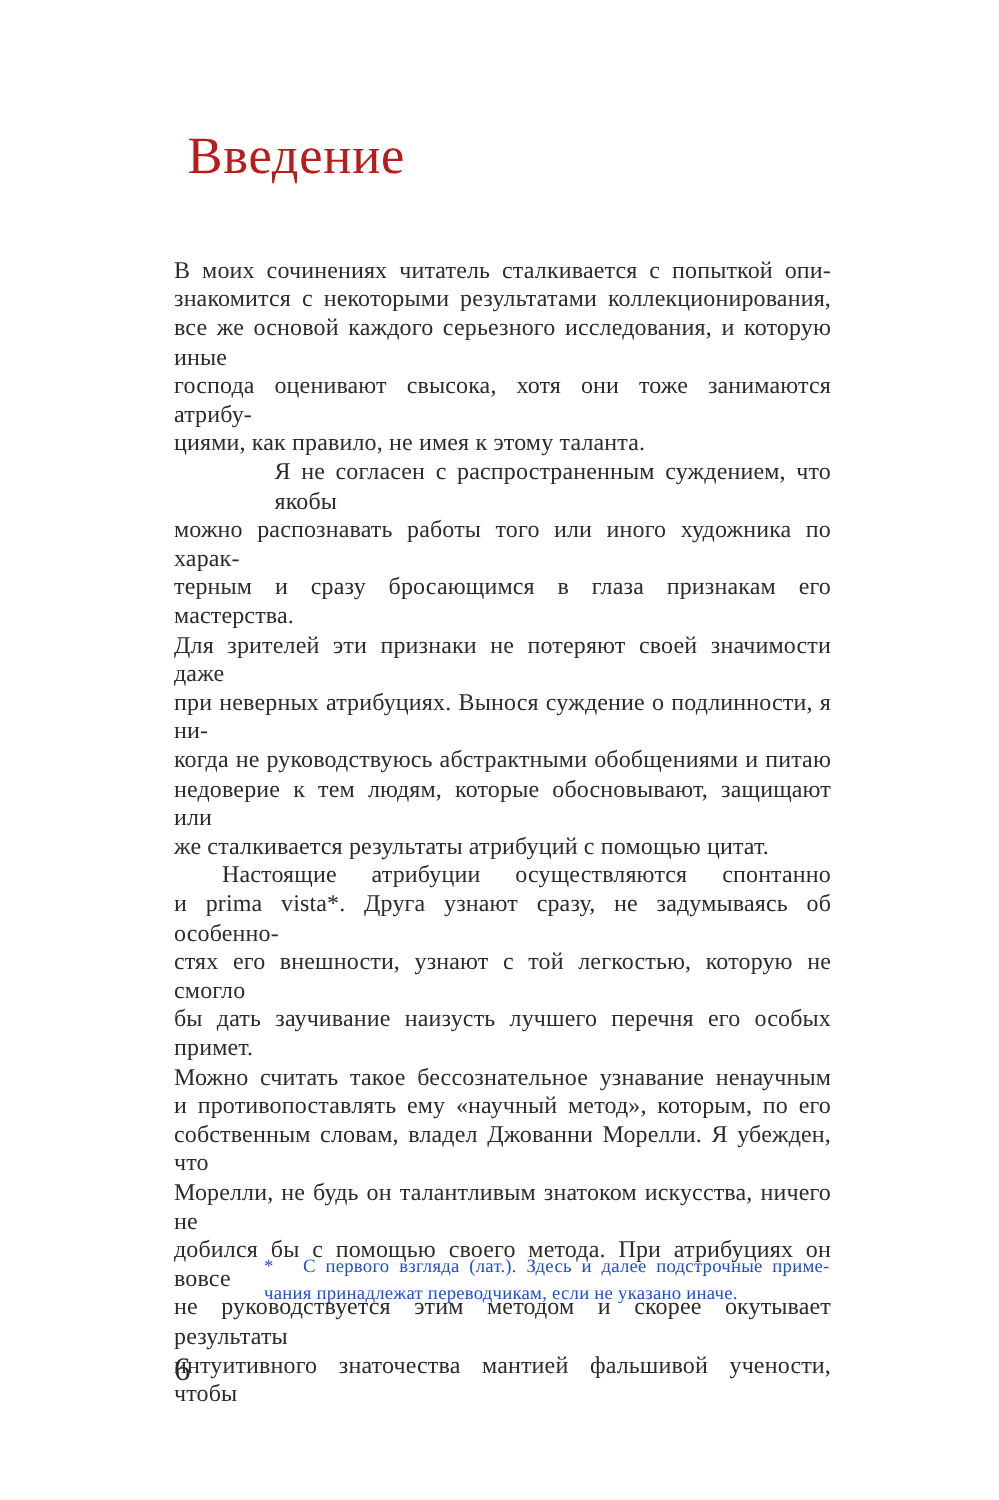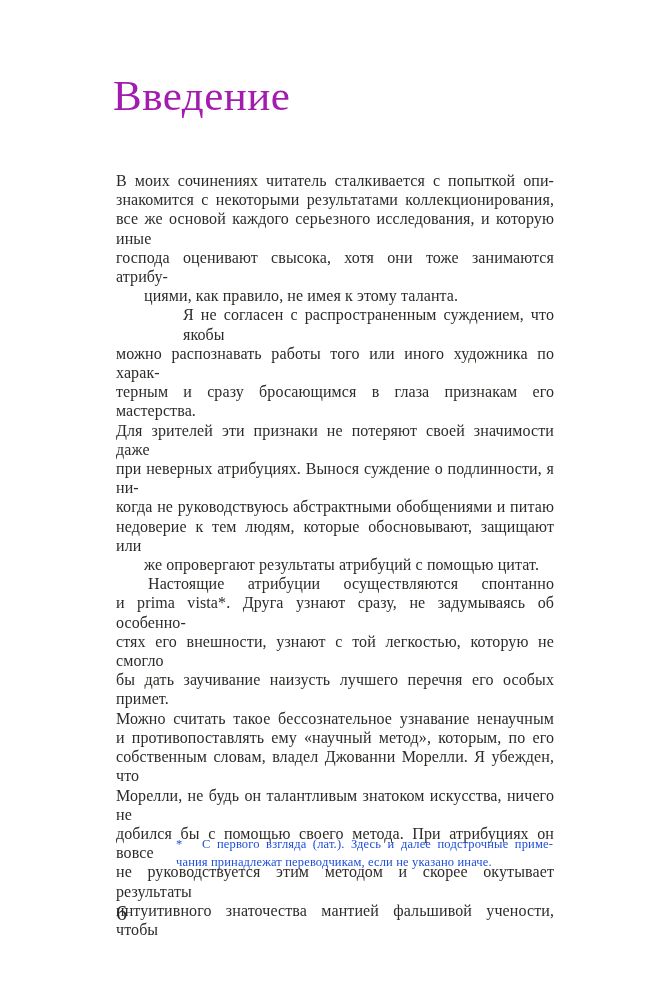--- a/index.html
+++ b/index.html
@@ -10,42 +10,42 @@
     margin: 0 auto;
     background: #ffffff;
     color: #2a2926;
     font-family: "Liberation Serif", serif;
     overflow: hidden;
   }
   .chapter-title {
     position: absolute;
     left: 113px;
     top: 74px;
-    margin: 0;
-    font-size: 43px;
+    margin: 12px;
+    font-size: 35px;
     font-weight: 400;
     line-height: 1;
     letter-spacing: 0.5px;
-    color: #a21caf;
+    color: #b91c1c;
   }
   .body-text {
     position: absolute;
     left: 116px;
     top: 171px;
     width: 438px;
     font-size: 16px;
     line-height: 19.2px;
     color: #2d2b28;
   }
   .line {
     text-align: justify;
     text-align-last: justify;
     letter-spacing: 0.1px;
   }
-  .line.para-end { text-align-last: left; margin-left: 28px; }
+  .line.para-end { text-align-last: left; }
   
   .paragraph:nth-of-type(2) .line.indent { padding-left: 67px; }
   .paragraph:nth-of-type(3) .line.indent { padding-left: 32px; }
   .paragraph:nth-of-type(4) .line.indent { padding-left: 47px; }
   .footnote {
     position: absolute;
     left: 176px;
     top: 836px;
     width: 377px;
     font-size: 12.5px;
@@ -86,21 +86,21 @@
         <div class="line para-end">циями, как правило, не имея к этому таланта.</div>
       </div>
       <div class="paragraph">
         <div class="line indent">Я не согласен с распространенным суждением, что якобы</div>
         <div class="line">можно распознавать работы того или иного художника по харак-</div>
         <div class="line">терным и сразу бросающимся в глаза признакам его мастерства.</div>
         <div class="line">Для зрителей эти признаки не потеряют своей значимости даже</div>
         <div class="line">при неверных атрибуциях. Вынося суждение о подлинности, я ни-</div>
         <div class="line">когда не руководствуюсь абстрактными обобщениями и питаю</div>
         <div class="line">недоверие к тем людям, которые обосновывают, защищают или</div>
-        <div class="line para-end">же опровергают результаты атрибуций с помощью цитат.</div>
+        <div class="line para-end">же сталкивается результаты атрибуций с помощью цитат.</div>
       </div>
       <div class="paragraph">
         <div class="line indent">Настоящие атрибуции осуществляются спонтанно</div>
         <div class="line">и prima vista*. Друга узнают сразу, не задумываясь об особенно-</div>
         <div class="line">стях его внешности, узнают с той легкостью, которую не смогло</div>
         <div class="line">бы дать заучивание наизусть лучшего перечня его особых примет.</div>
         <div class="line">Можно считать такое бессознательное узнавание ненаучным</div>
         <div class="line">и противопоставлять ему «научный метод», которым, по его</div>
         <div class="line">собственным словам, владел Джованни Морелли. Я убежден, что</div>
         <div class="line">Морелли, не будь он талантливым знатоком искусства, ничего не</div>

